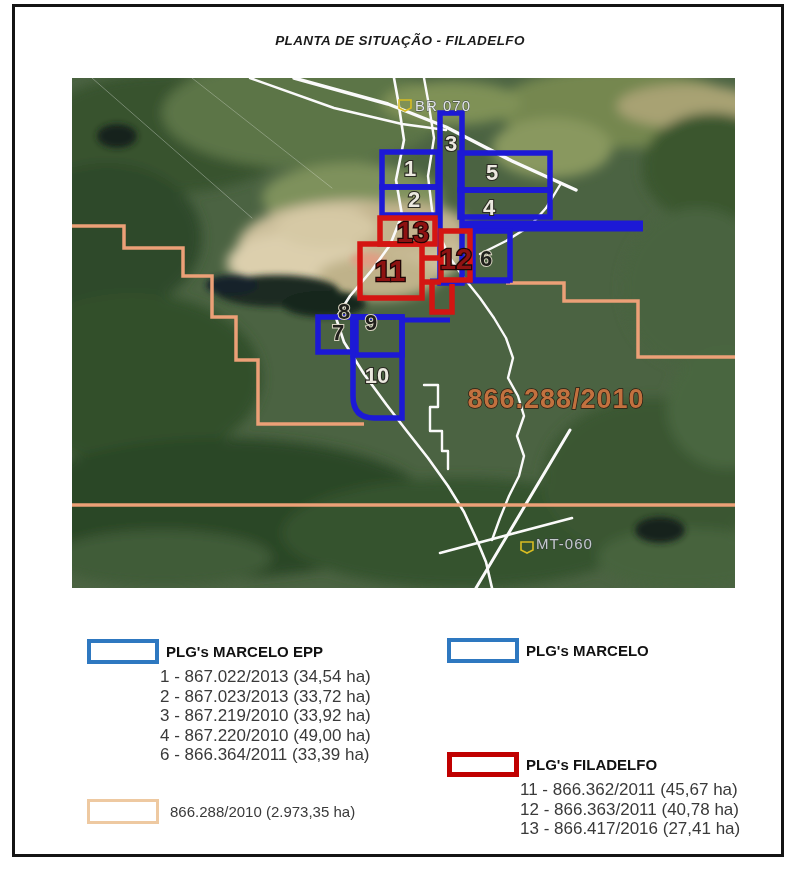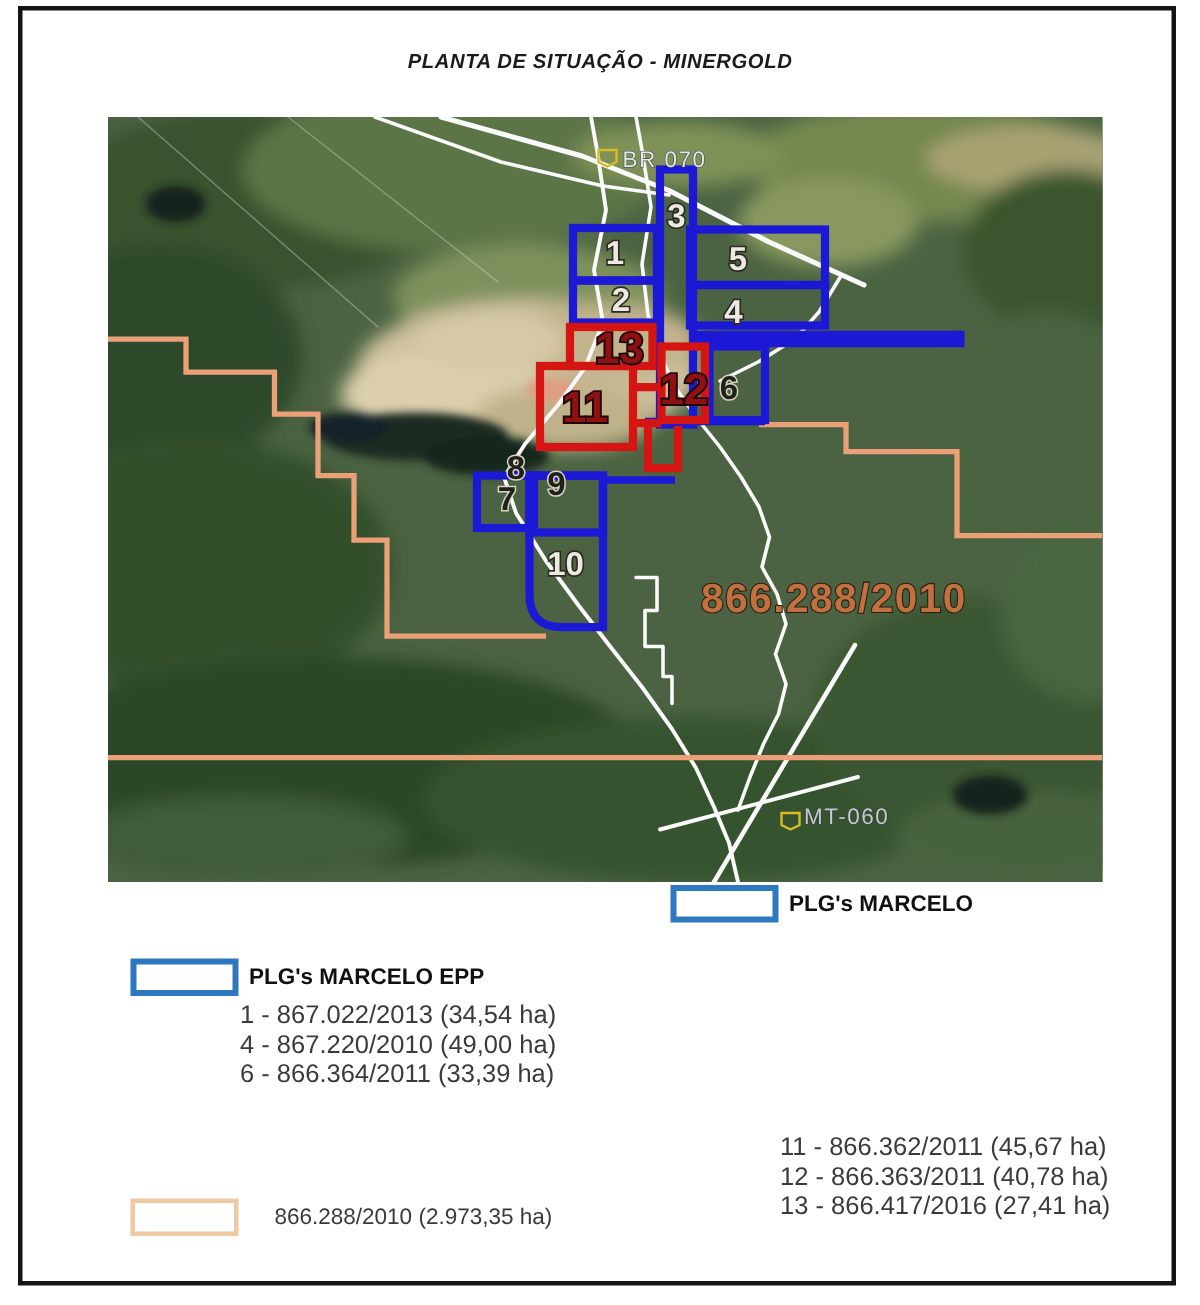--- a/index.html
+++ b/index.html
@@ -21,28 +21,28 @@
 
   .legend-group{position:absolute;color:#333;}
   .lg-head{display:flex;align-items:center;}
   .swatch{width:64px;height:17px;background:#fff;}
   .swatch.blue{border:4px solid #2e78c0;}
   .swatch.red{border:5px solid #c00000;width:62px;height:15px;}
   .swatch.tan{border:3px solid #eec9a1;width:66px;height:19px;}
   .lg-title{margin-left:7px;font-size:15px;font-weight:bold;color:#111;white-space:nowrap;}
   .lg-items{list-style:none;margin:3px 0 0 0;padding:0 0 0 73px;}
   .lg-items li{font-size:17px;line-height:19.5px;color:#3a3a3a;white-space:nowrap;}
-  .inline-item{margin-left:24px;font-size:15px;color:#3a3a3a;white-space:nowrap;}
+  .inline-item{margin-left:11px;font-size:15px;color:#3a3a3a;white-space:nowrap;}
 </style>
 </head>
 <body>
 
 <div class="frame"></div>
 
-<div class="doc-title">PLANTA DE SITUAÇÃO - MINERGOLD</div>
+<div class="doc-title">PLANTA DE SITUAÇÃO - FILADELFO</div>
 
 <div class="map-wrap">
 <svg width="663" height="510" viewBox="0 0 663 510">
   <defs>
     <filter id="soft" x="-40%" y="-40%" width="180%" height="180%">
           <feGaussianBlur stdDeviation="6"></feGaussianBlur>
         </filter>
     <filter id="soft2" x="-40%" y="-40%" width="180%" height="180%">
           <feGaussianBlur stdDeviation="3"></feGaussianBlur>
         </filter>
@@ -153,38 +153,44 @@
 </svg>
 </div>
 
 <div class="legend-group" style="left:87px;top:639px;">
   <div class="lg-head">
     <div class="swatch blue"></div>
     <span class="lg-title">PLG's MARCELO EPP</span>
   </div>
   <ul class="lg-items">
     <li>1 - 867.022/2013 (34,54 ha)</li>
+    <li>2 - 867.023/2013 (33,72 ha)</li>
+    <li>3 - 867.219/2010 (33,92 ha)</li>
     <li>4 - 867.220/2010 (49,00 ha)</li>
     <li>6 - 866.364/2011 (33,39 ha)</li>
   </ul>
 </div>
 
 <div class="legend-group" style="left:87px;top:799px;">
   <div class="lg-head">
     <div class="swatch tan"></div>
     <span class="inline-item">866.288/2010 (2.973,35 ha)</span>
   </div>
 </div>
 
-<div class="legend-group" style="left:447px;top:590px;">
+<div class="legend-group" style="left:447px;top:638px;">
   <div class="lg-head">
     <div class="swatch blue"></div>
     <span class="lg-title">PLG's MARCELO</span>
   </div>
 </div>
 
 <div class="legend-group" style="left:447px;top:752px;">
+  <div class="lg-head">
+    <div class="swatch red"></div>
+    <span class="lg-title">PLG's FILADELFO</span>
+  </div>
   <ul class="lg-items">
     <li>11 - 866.362/2011 (45,67 ha)</li>
     <li>12 - 866.363/2011 (40,78 ha)</li>
     <li>13 - 866.417/2016 (27,41 ha)</li>
   </ul>
 </div>
 
 </body></html>

